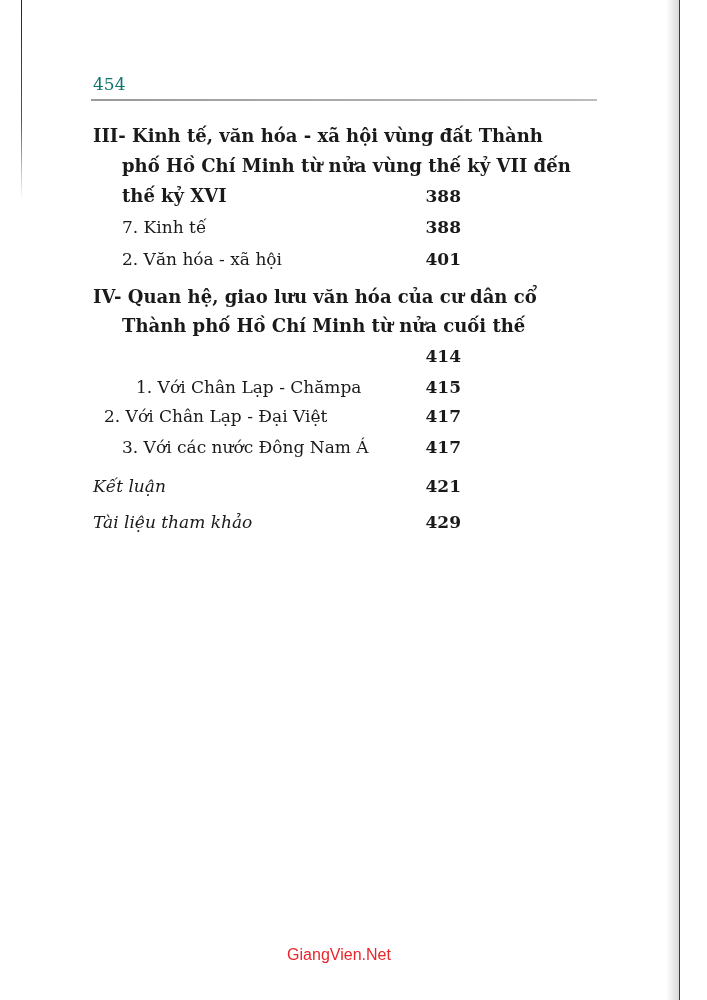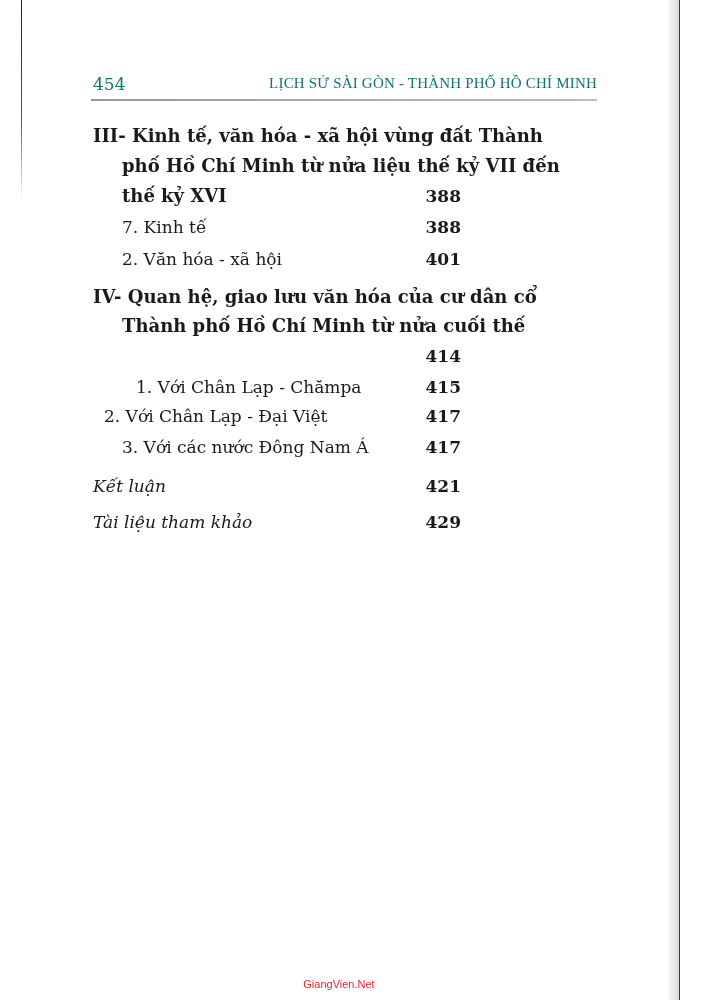--- a/index.html
+++ b/index.html
@@ -36,45 +36,44 @@
   .line {
     position: absolute; left: 0; width: 572px; height: 30px;
     font-size: 17px; line-height: 30px;
   }
   .line .text { position: absolute; white-space: nowrap; }
   .line .num { position: absolute; right: 111px; font-size: 17px; font-family: "DejaVu Serif", serif; font-weight: bold; }
   .bold { font-weight: bold; font-size: 18px; }
   .sub { font-family: "DejaVu Serif", serif; font-size: 17px; }
   .ital { font-style: italic; font-family: "DejaVu Serif", serif; }
   .watermark {
-    position: absolute; left: 0; width: 678px; top: 978px; text-align: center;
+    position: absolute; left: 0; width: 678px; top: 946px; text-align: center;
     font-family: "Liberation Sans", "DejaVu Sans", sans-serif;
-    font-size: 11px;
+    font-size: 16px;
   }
 </style>
 </head>
 <body>
 
 <div class="edge-left"></div>
 <div class="edge-right-shade"></div>
 <div class="edge-right"></div>
 
 <div class="header">
   <span class="pageno">454</span>
-  <span class="title">LỊCH SỬ SÀI GÒN - THÀNH PHỐ HỒ CHÍ MINH</span>
 </div>
 <div class="rule"></div>
 
 <div class="toc">
 
   <div class="line" style="top:121px;">
     <span class="text bold" style="left:93px;">III- Kinh tế, văn hóa - xã hội vùng đất Thành</span>
   </div>
   <div class="line" style="top:151px;">
-    <span class="text bold" style="left:122px;">phố Hồ Chí Minh từ nửa liệu thế kỷ VII đến</span>
+    <span class="text bold" style="left:122px;">phố Hồ Chí Minh từ nửa vùng thế kỷ VII đến</span>
   </div>
   <div class="line" style="top:181px;">
     <span class="text bold" style="left:122px;">thế kỷ XVI</span>
     <span class="num">388</span>
   </div>
   <div class="line" style="top:212px;">
     <span class="text sub" style="left:122px;">7. Kinh tế</span>
     <span class="num">388</span>
   </div>
   <div class="line" style="top:244px;">

